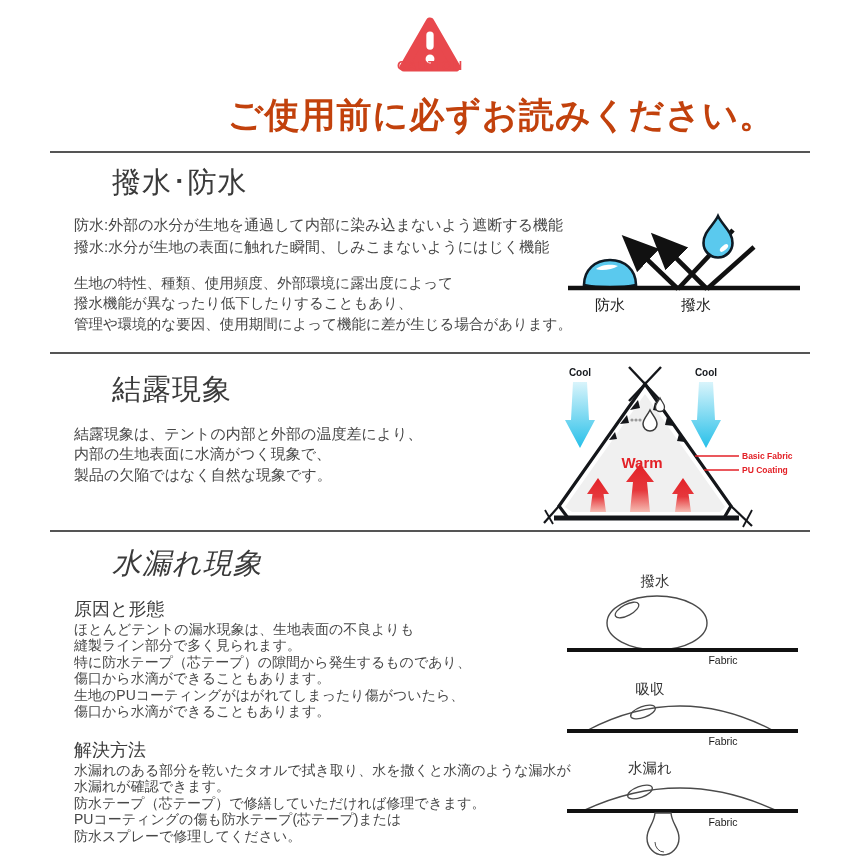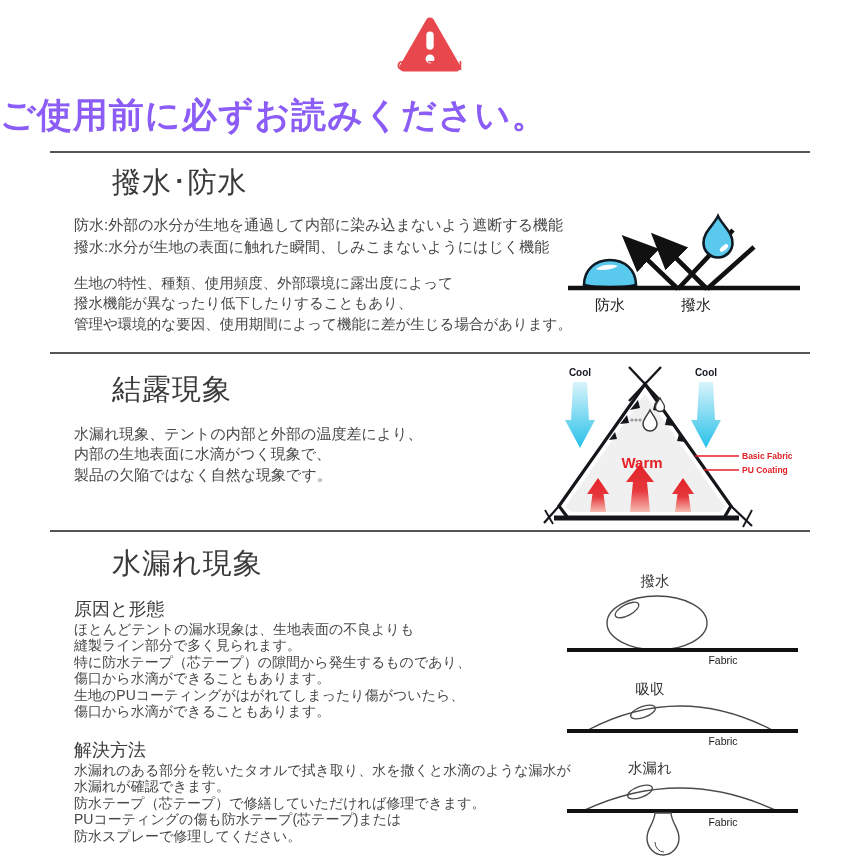--- a/index.html
+++ b/index.html
@@ -4,33 +4,33 @@
 <style>
   html,body{margin:0;padding:0;background:#fff;}
   .page{
     position:relative;width:860px;height:860px;background:#ffffff;overflow:hidden;
     font-family:"Liberation Sans","DejaVu Sans",sans-serif;color:#4a4a4a;
   }
   .abs{position:absolute;}
   .caution-icon{left:398px;top:16px;width:64px;height:56px;}
   .caution-label{left:0;top:58px;width:860px;text-align:center;
     color:#e8484d;font-weight:bold;font-size:13px;letter-spacing:1px;}
-  .main-title{left:0;top:92px;width:775px;text-align:left;
-    color:#8b5cf6;font-weight:bold;font-size:35px;letter-spacing:1px;}
+  .main-title{left:0;top:92px;width:775px;text-align:right;
+    color:#c2410c;font-weight:bold;font-size:35px;letter-spacing:1px;}
   .divider{left:50px;width:760px;height:2px;background:#555;}
   .dv1{top:151px;}.dv2{top:352px;}.dv3{top:530px;}
   .section-title{color:#3a3a3a;font-size:29px;font-weight:400;letter-spacing:1px;margin-left:40px;}
   .s1-title{left:72px;top:163px;}
   .s1-def{left:74px;top:214px;font-size:15px;line-height:21.5px;color:#474747;}
   .s1-note{left:74px;top:273px;font-size:14.5px;line-height:20.4px;color:#474747;}
   .d1-svg{left:558px;top:205px;}
   .s2-title{left:72px;top:370px;text-align:right;}
   .s2-para{left:74px;top:424px;font-size:15px;line-height:20.4px;color:#474747;}
   .tent-svg{left:543px;top:360px;}
-  .s3-title{left:72px;top:544px;}
+  .s3-title{left:72px;top:544px;font-style:italic;}
   .sub-heading{font-size:18px;color:#3d3d3d;}
   .s3-cause-h{left:74px;top:597px;}
   .s3-cause{left:74px;top:621px;font-size:14px;line-height:16.4px;color:#474747;}
   .s3-sol-h{left:74px;top:738px;}
   .s3-sol{left:74px;top:762px;font-size:14px;line-height:16.4px;color:#474747;}
   .d3-svg{left:555px;top:570px;}
   svg text{font-family:"Liberation Sans","DejaVu Sans",sans-serif;}
   .jp-label{font-size:14.5px;fill:#333;}
   .fabric-label{font-size:10.5px;fill:#1a1a1a;}
 </style>
@@ -83,21 +83,21 @@
       <line x1="10" y1="83" x2="242" y2="83" stroke="#111" stroke-width="4.6"></line>
       <text x="52" y="105" text-anchor="middle" font-size="15" fill="#222">防水</text>
       <text x="138" y="105" text-anchor="middle" font-size="15" fill="#222">撥水</text>
     </svg>
   </div>
 
   <div class="abs divider dv2"></div>
 
   <div class="abs section-title s2-title">結露現象</div>
   <div class="abs s2-para">
-    <div>水漏れ現象、テントの内部と外部の温度差により、</div>
+    <div>結露現象は、テントの内部と外部の温度差により、</div>
     <div>内部の生地表面に水滴がつく現象で、</div>
     <div>製品の欠陥ではなく自然な現象です。</div>
   </div>
 
   <div class="abs tent-svg">
     <svg width="270" height="168" viewBox="0 0 270 168">
       <defs>
         <linearGradient id="coolG" x1="0" y1="0" x2="0" y2="1">
           <stop offset="0" stop-color="#d9f4fb"></stop>
             <stop offset="1" stop-color="#27c0e9"></stop>

